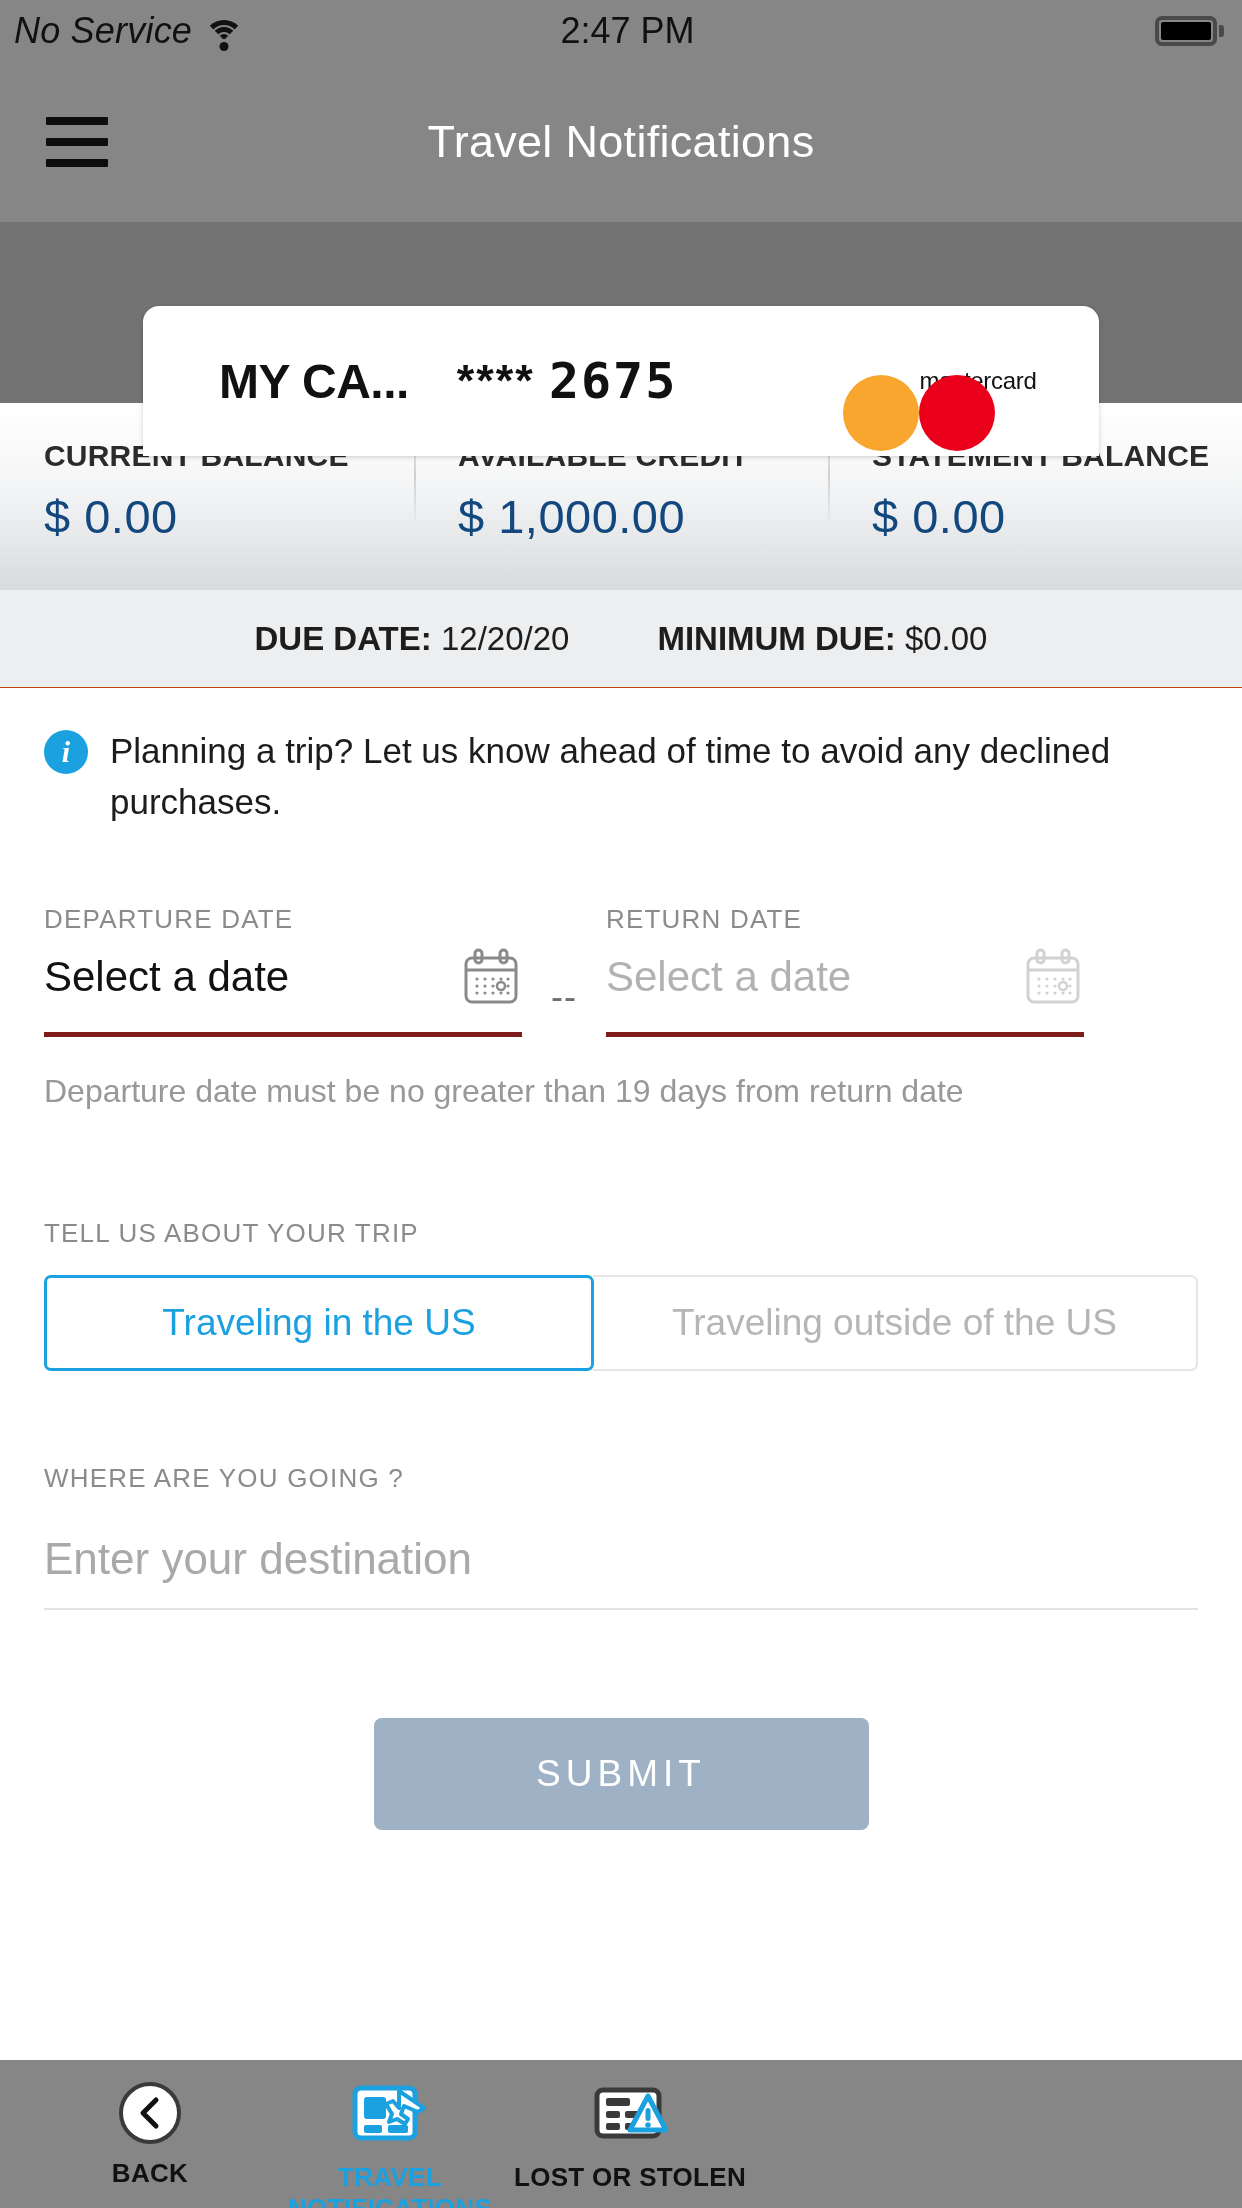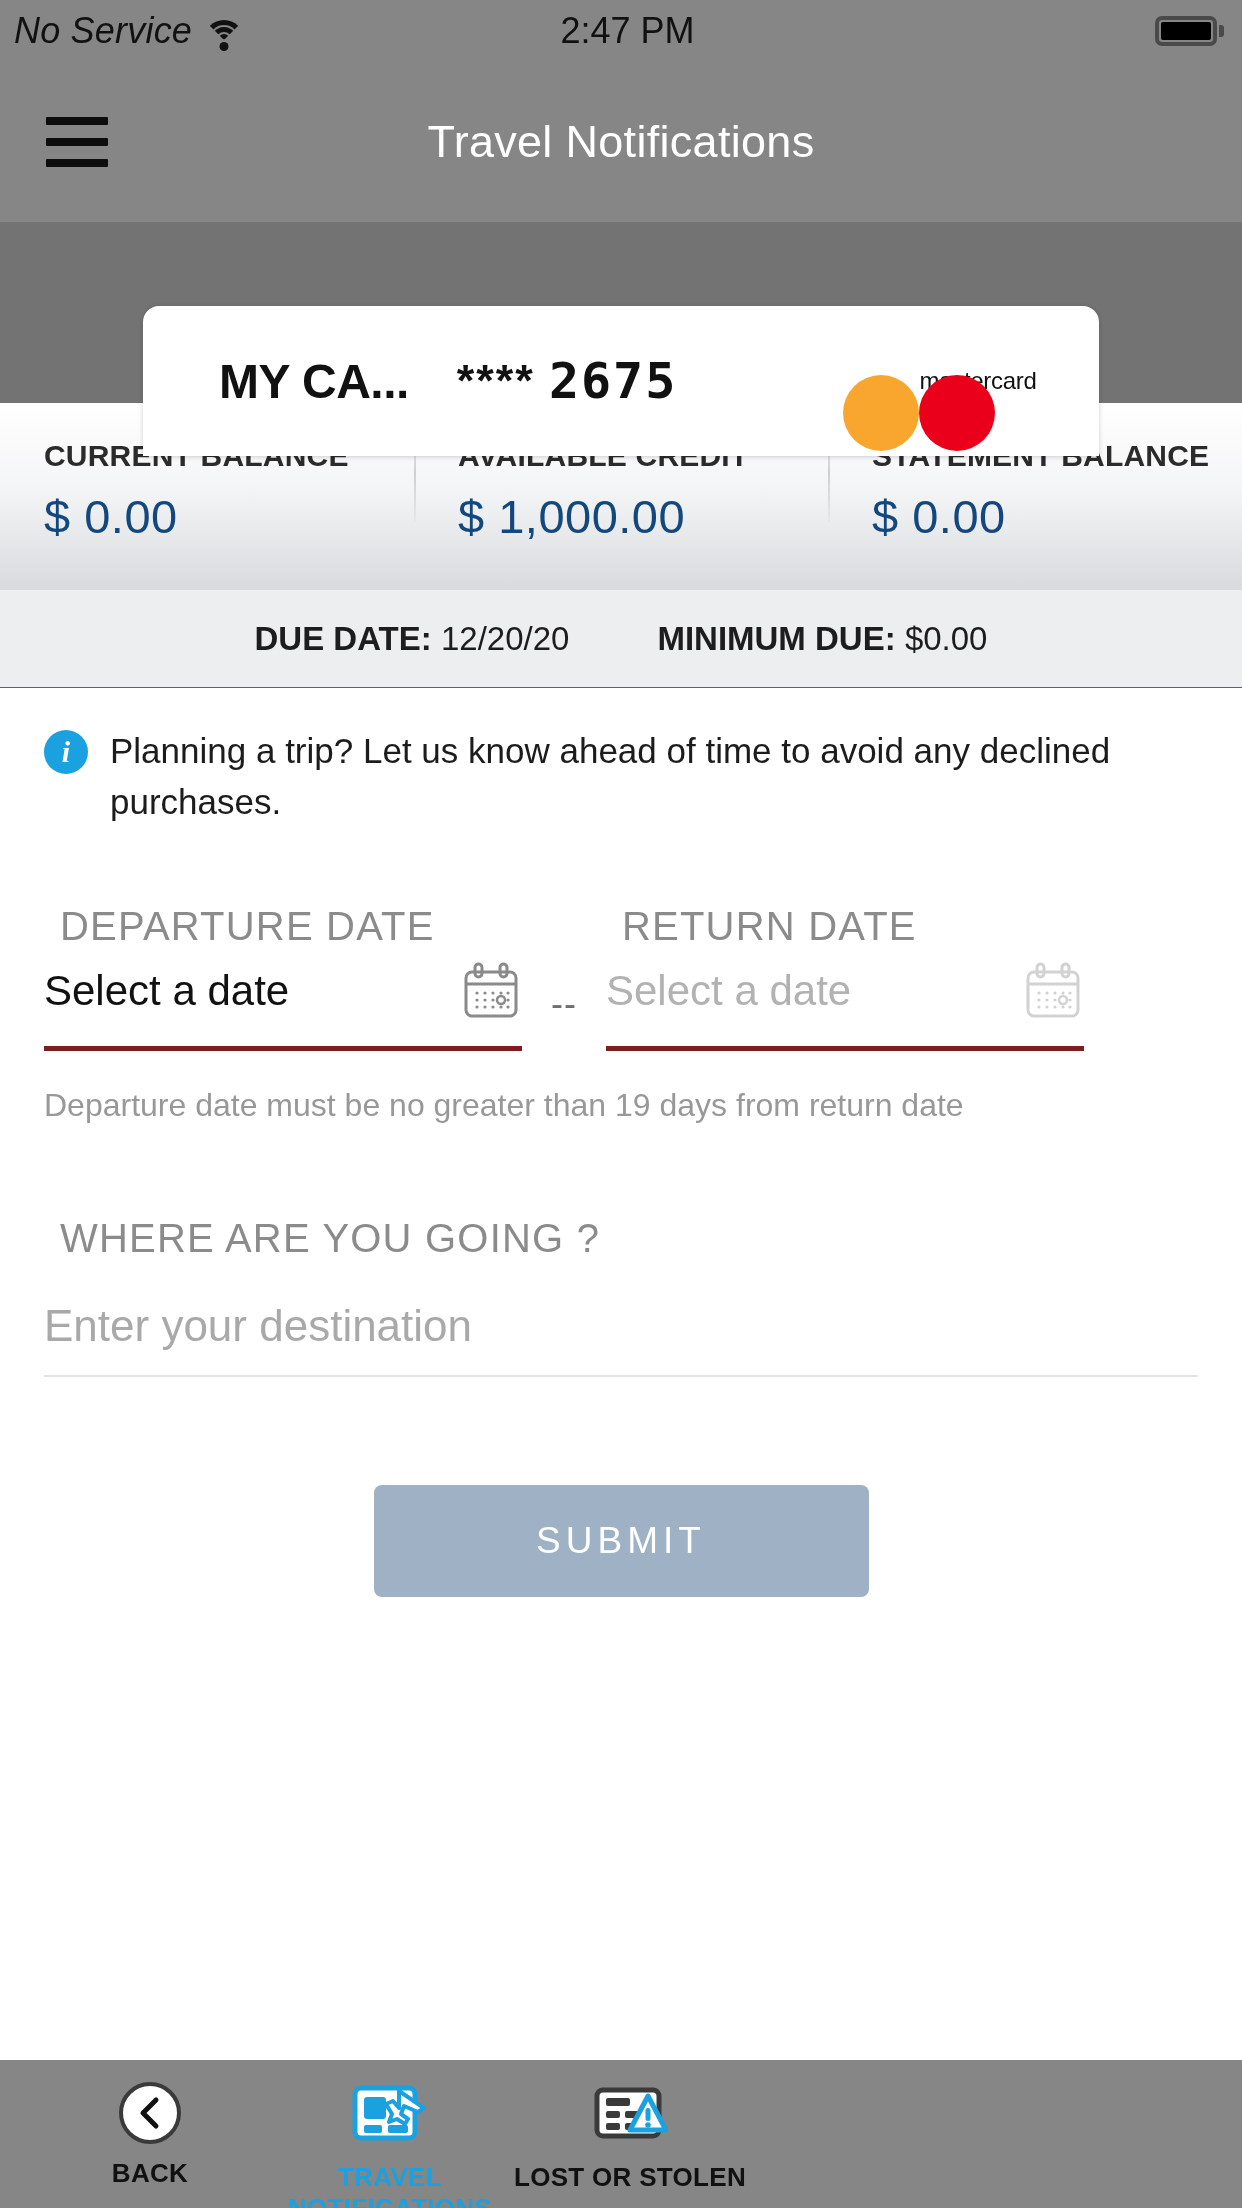--- a/index.html
+++ b/index.html
@@ -88,21 +88,21 @@
   
   .infobanner { display: flex; padding: 38px 44px 0 44px; gap: 22px; }
   .info-icon { flex: 0 0 auto; width: 44px; height: 44px; border-radius: 50%; background: #1ba0e0;
      color: #fff; font-style: italic; font-weight: bold; font-size: 30px;
      display: flex; align-items: center; justify-content: center; margin-top: 4px;
      font-family: "Liberation Serif", serif; }
   .info-text { font-size: 35px; color: #1c1c1c; line-height: 1.45; max-width: 1040px; }
 
   
   .section { padding: 0 44px; }
-  .fieldlabel { font-size: 40px; color: #8b8b8b; letter-spacing: 1.2px; margin-left: 16px; }
+  .fieldlabel { font-size: 26px; color: #8b8b8b; letter-spacing: 1.2px; }
   .daterow { display: flex; align-items: flex-start; margin-top: 76px; }
   .datecol { width: 478px; }
   .dateinput { display: flex; align-items: center; border-bottom: 5px solid #7f1d1d;
       margin-top: 16px; padding-bottom: 28px; height: 86px; }
   .dateinput .dv { font-size: 42px; }
   .dv-active { color: #111; }
   .dv-muted { color: #b2b2b2; }
   .cal-icon { margin-left: auto; width: 62px; height: 62px; }
   .dash { font-size: 36px; color: #6f6f6f; width: 84px; text-align: center;
       align-self: center; margin-top: 54px; letter-spacing: 1px; }
@@ -284,20 +284,27 @@
               </g>
               <circle cx="41" cy="40" r="4" fill="none" stroke="#d2d2d2" stroke-width="2.5"></circle>
             </svg>
           </span>
         </div>
       </div>
     </div>
 
     <div class="helper">Departure date must be no greater than 19 days from return date</div>
 
+    <div class="trip-section">
+      <div class="fieldlabel">TELL US ABOUT YOUR TRIP</div>
+      <div class="segmented">
+        <div class="seg seg-on">Traveling in the US</div>
+        <div class="seg seg-off">Traveling outside of the US</div>
+      </div>
+    </div>
 
     <div class="dest-section">
       <div class="fieldlabel">WHERE ARE YOU GOING ?</div>
       <div class="dest-input">Enter your destination</div>
     </div>
 
     <div class="submit-wrap">
       <button class="submit-btn">SUBMIT</button>
     </div>
   </div>

